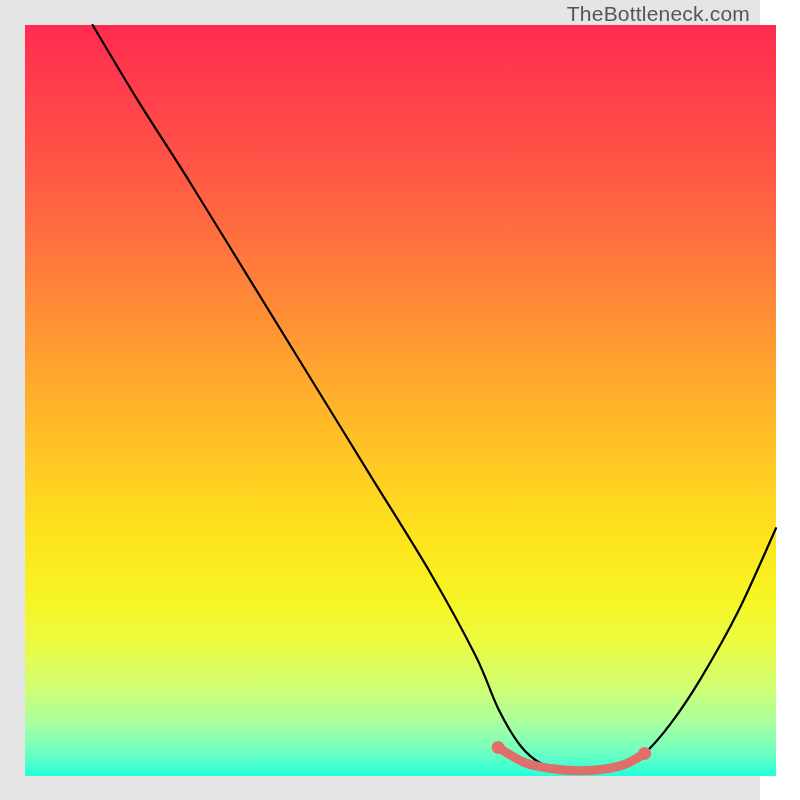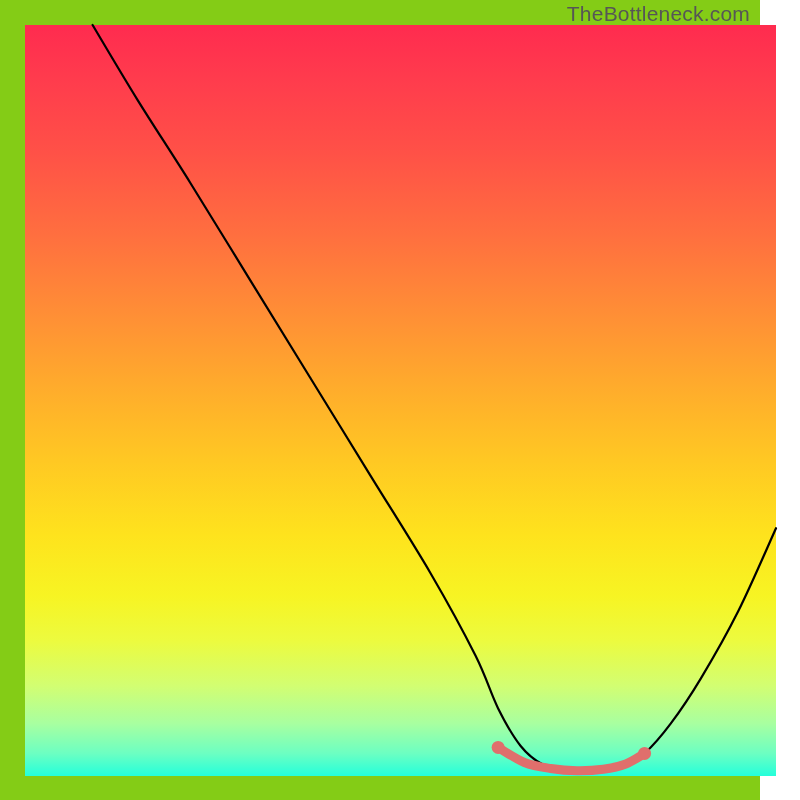--- a/index.html
+++ b/index.html
@@ -6,21 +6,21 @@
     margin: 0;
     padding: 0;
     width: 800px;
     height: 800px;
     overflow: hidden;
   }
   .stage {
     position: relative;
     width: 760px;
     height: 800px;
-    background: #84cc16;
+    background: #e5e5e5;
     text-decoration: underline;
   }
   .plot-area {
     position: absolute;
     left: 25px;
     top: 25px;
     width: 751px;
     height: 751px;
     
     background: linear-gradient(to bottom,

